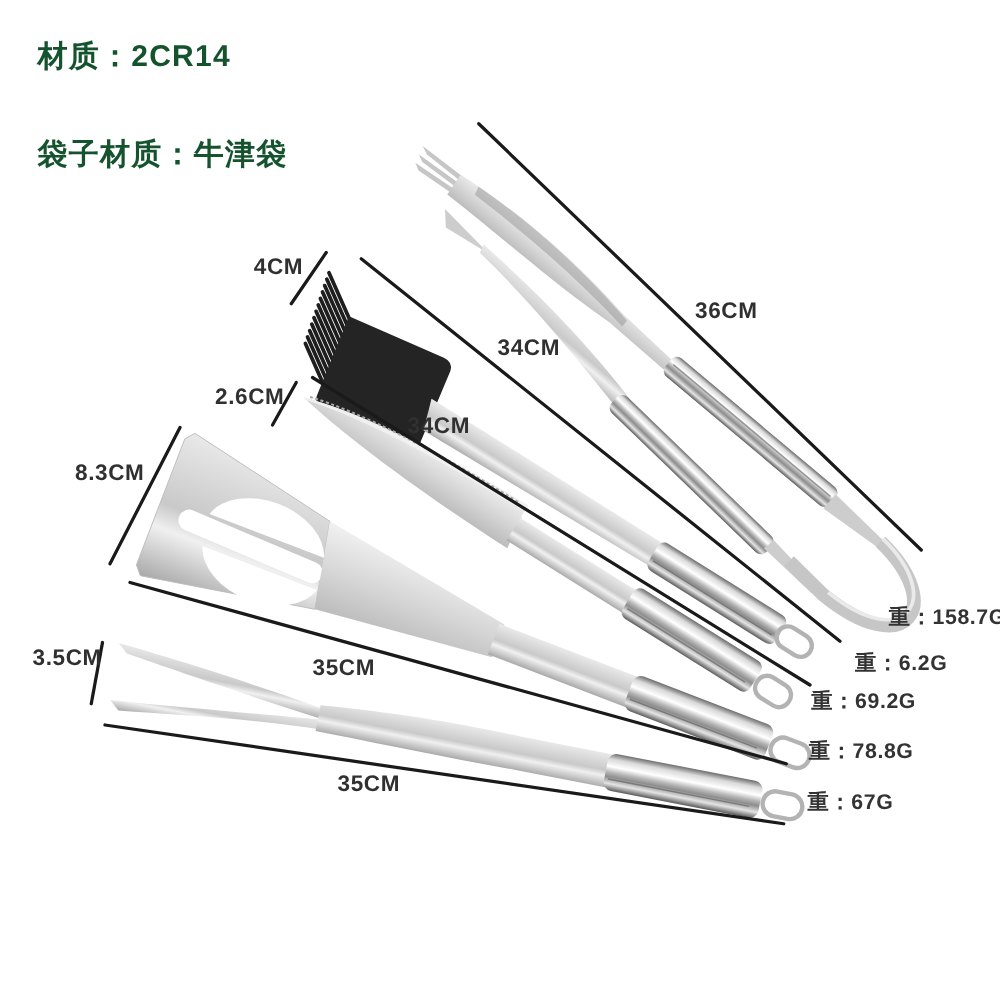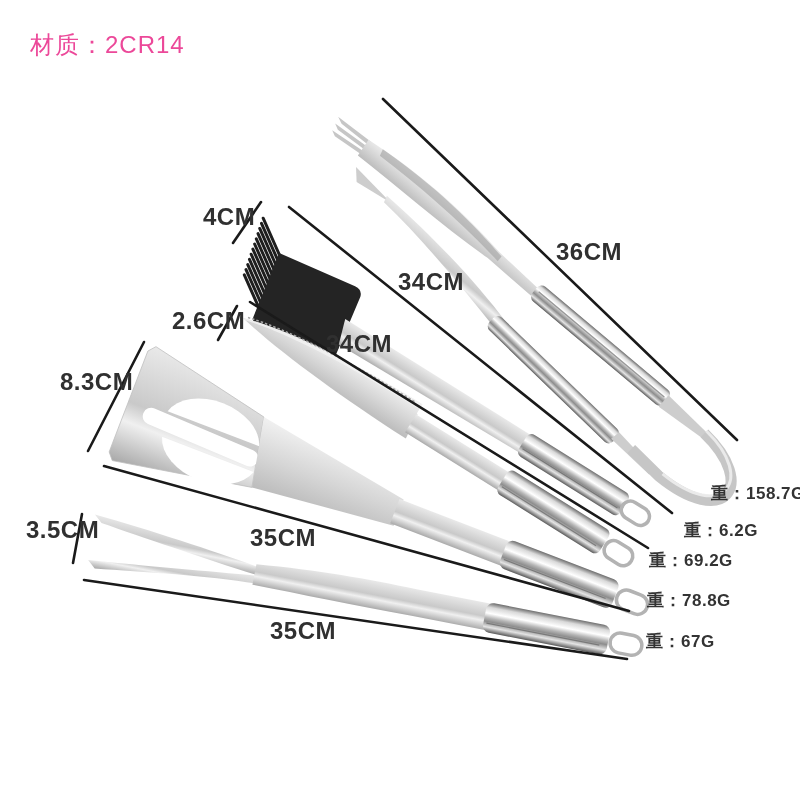--- a/index.html
+++ b/index.html
@@ -2,25 +2,25 @@
 <html><head>
 <meta charset="utf-8">
 <style>
   html,body{margin:0;padding:0;background:#ffffff;}
   .stage{
     position:relative;width:800px;height:800px;background:#ffffff;overflow:hidden;
     font-family:"Liberation Sans","DejaVu Sans",sans-serif;color:#333333;
   }
   .stage svg{position:absolute;left:0;top:0;}
   .spec{
-    position:absolute;left:30px;font-size:24px;font-weight:normal;
-    letter-spacing:1px;white-space:nowrap;color:#ec4899;
+    position:absolute;left:30px;font-size:24px;font-weight:bold;
+    letter-spacing:1px;white-space:nowrap;color:#14532d;
   }
   .dim{
-    position:absolute;font-size:24px;font-weight:bold;
+    position:absolute;font-size:18px;font-weight:bold;
     white-space:nowrap;color:#303030;letter-spacing:0.5px;
   }
   .wt{
     position:absolute;font-size:17px;font-weight:bold;
     white-space:nowrap;color:#333333;letter-spacing:0.5px;
   }
 </style>
 </head>
 <body>
 
@@ -113,20 +113,21 @@
       <line x1="250" y1="302" x2="648" y2="548"></line>
       <line x1="237" y1="306" x2="218" y2="340"></line>
       <line x1="144" y1="342" x2="88" y2="451"></line>
       <line x1="104" y1="466" x2="629" y2="611"></line>
       <line x1="82" y1="514" x2="73" y2="563"></line>
       <line x1="84" y1="580" x2="627" y2="659"></line>
     </g>
   </svg>
 
   <div class="spec" style="top:29px">材质：2CR14</div>
+  <div class="spec" style="top:107px">袋子材质：牛津袋</div>
 
   <div class="dim" style="left:203px;top:203px">4CM</div>
   <div class="dim" style="left:398px;top:268px">34CM</div>
   <div class="dim" style="left:556px;top:238px">36CM</div>
   <div class="dim" style="left:172px;top:307px">2.6CM</div>
   <div class="dim" style="left:326px;top:330px">34CM</div>
   <div class="dim" style="left:60px;top:368px">8.3CM</div>
   <div class="dim" style="left:250px;top:524px">35CM</div>
   <div class="dim" style="left:26px;top:516px">3.5CM</div>
   <div class="dim" style="left:270px;top:617px">35CM</div>

